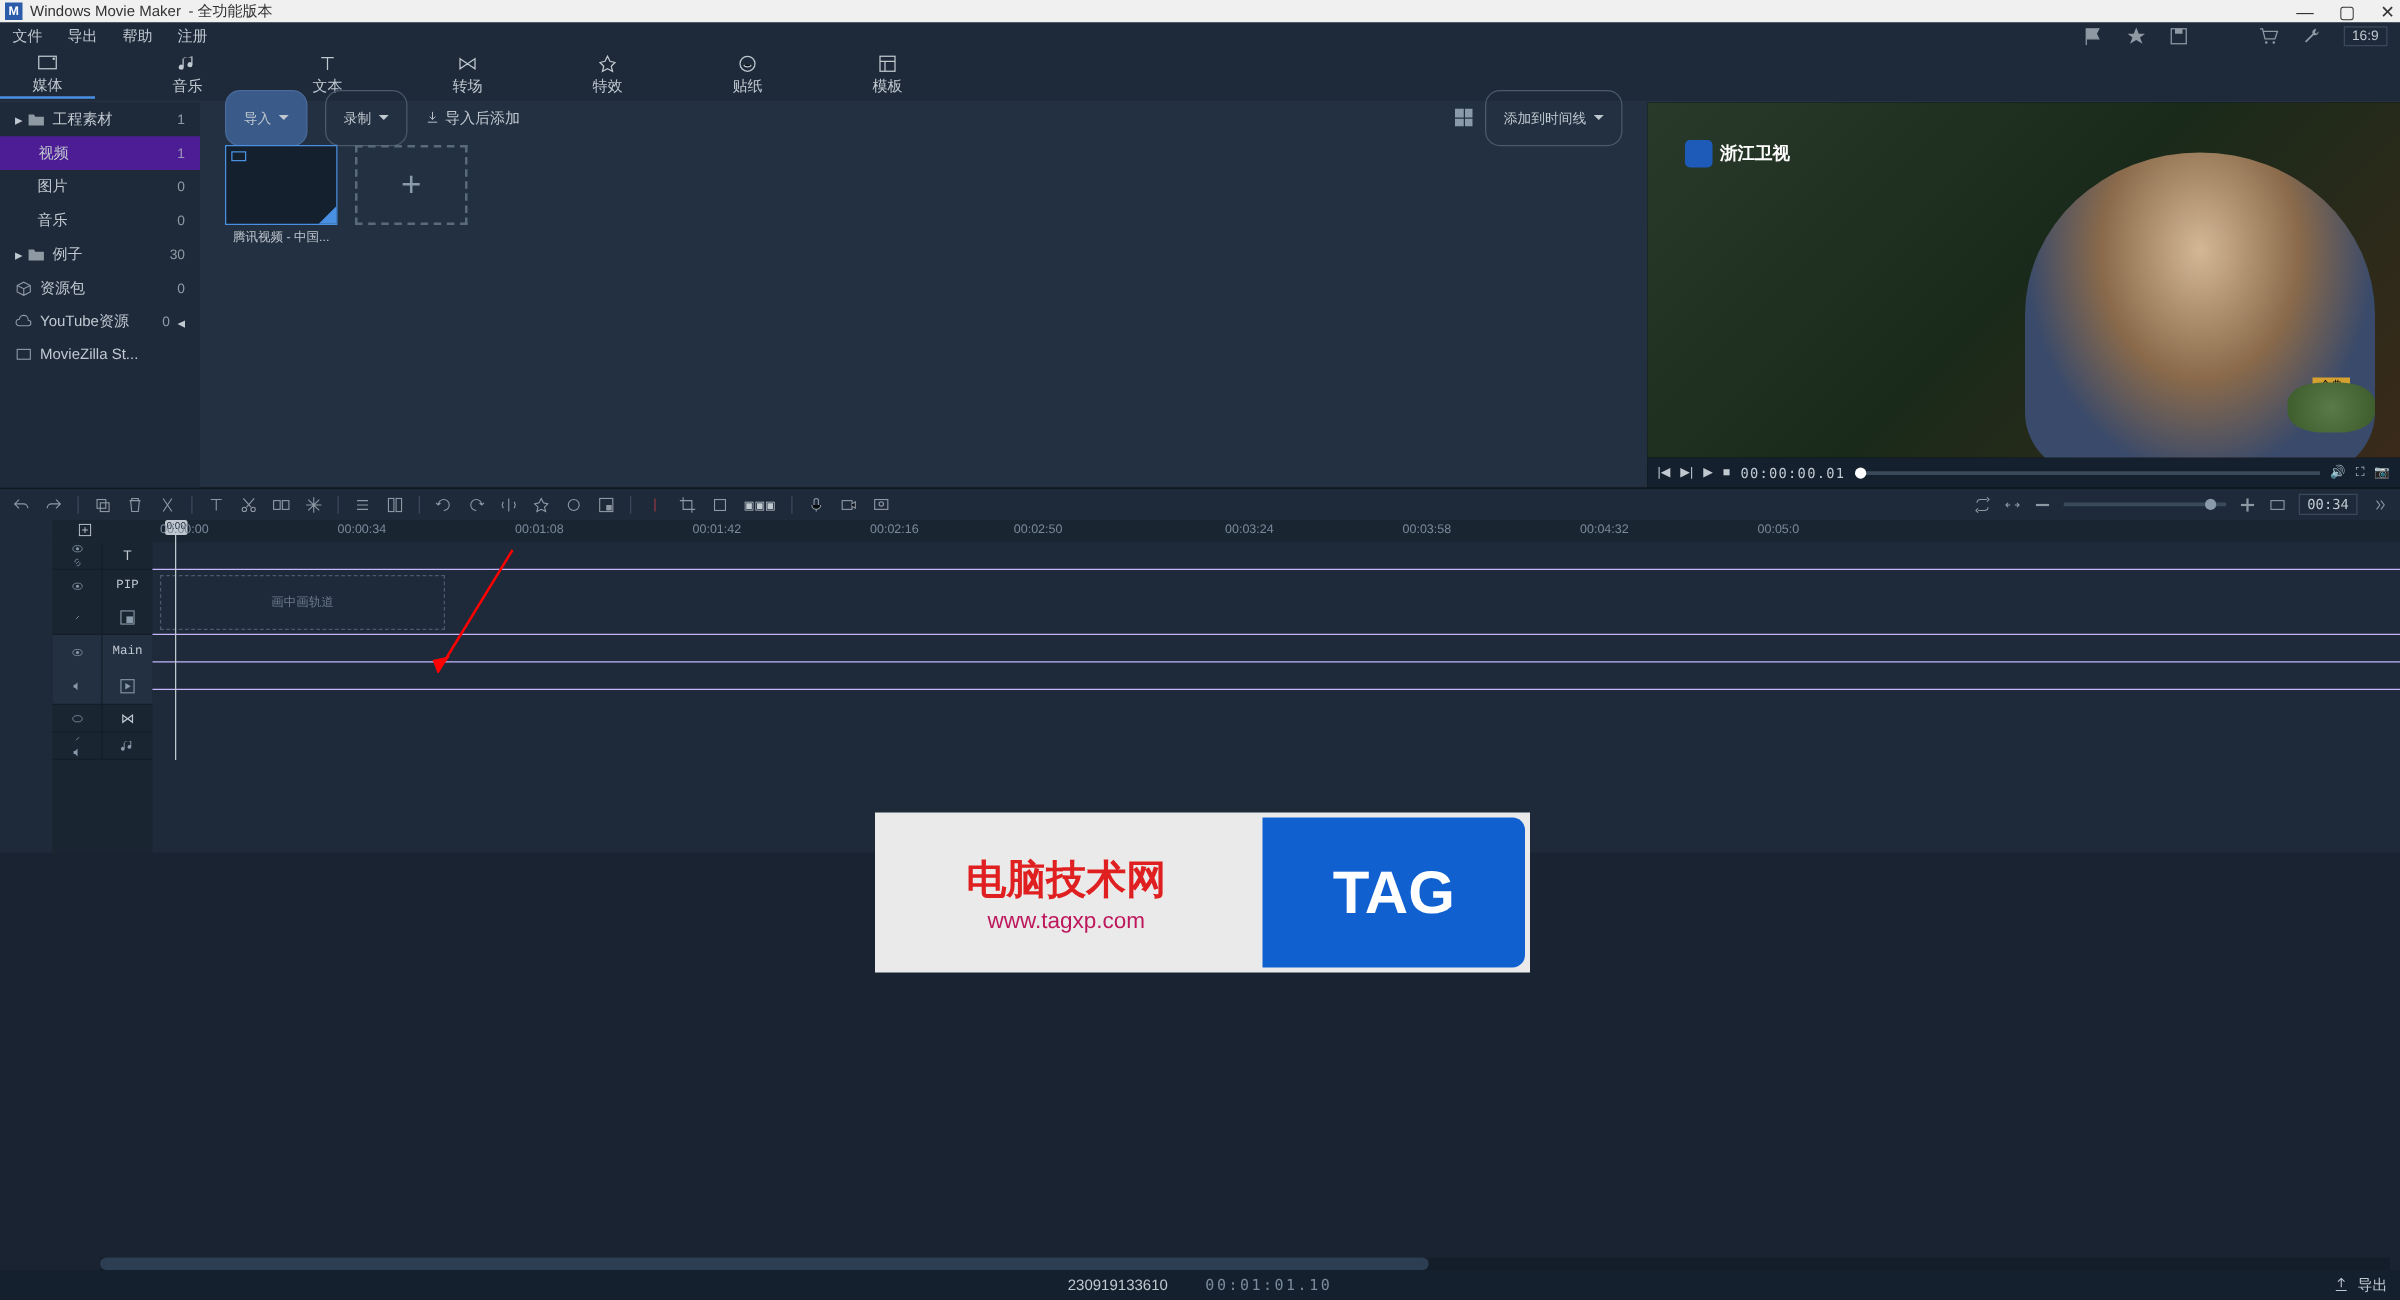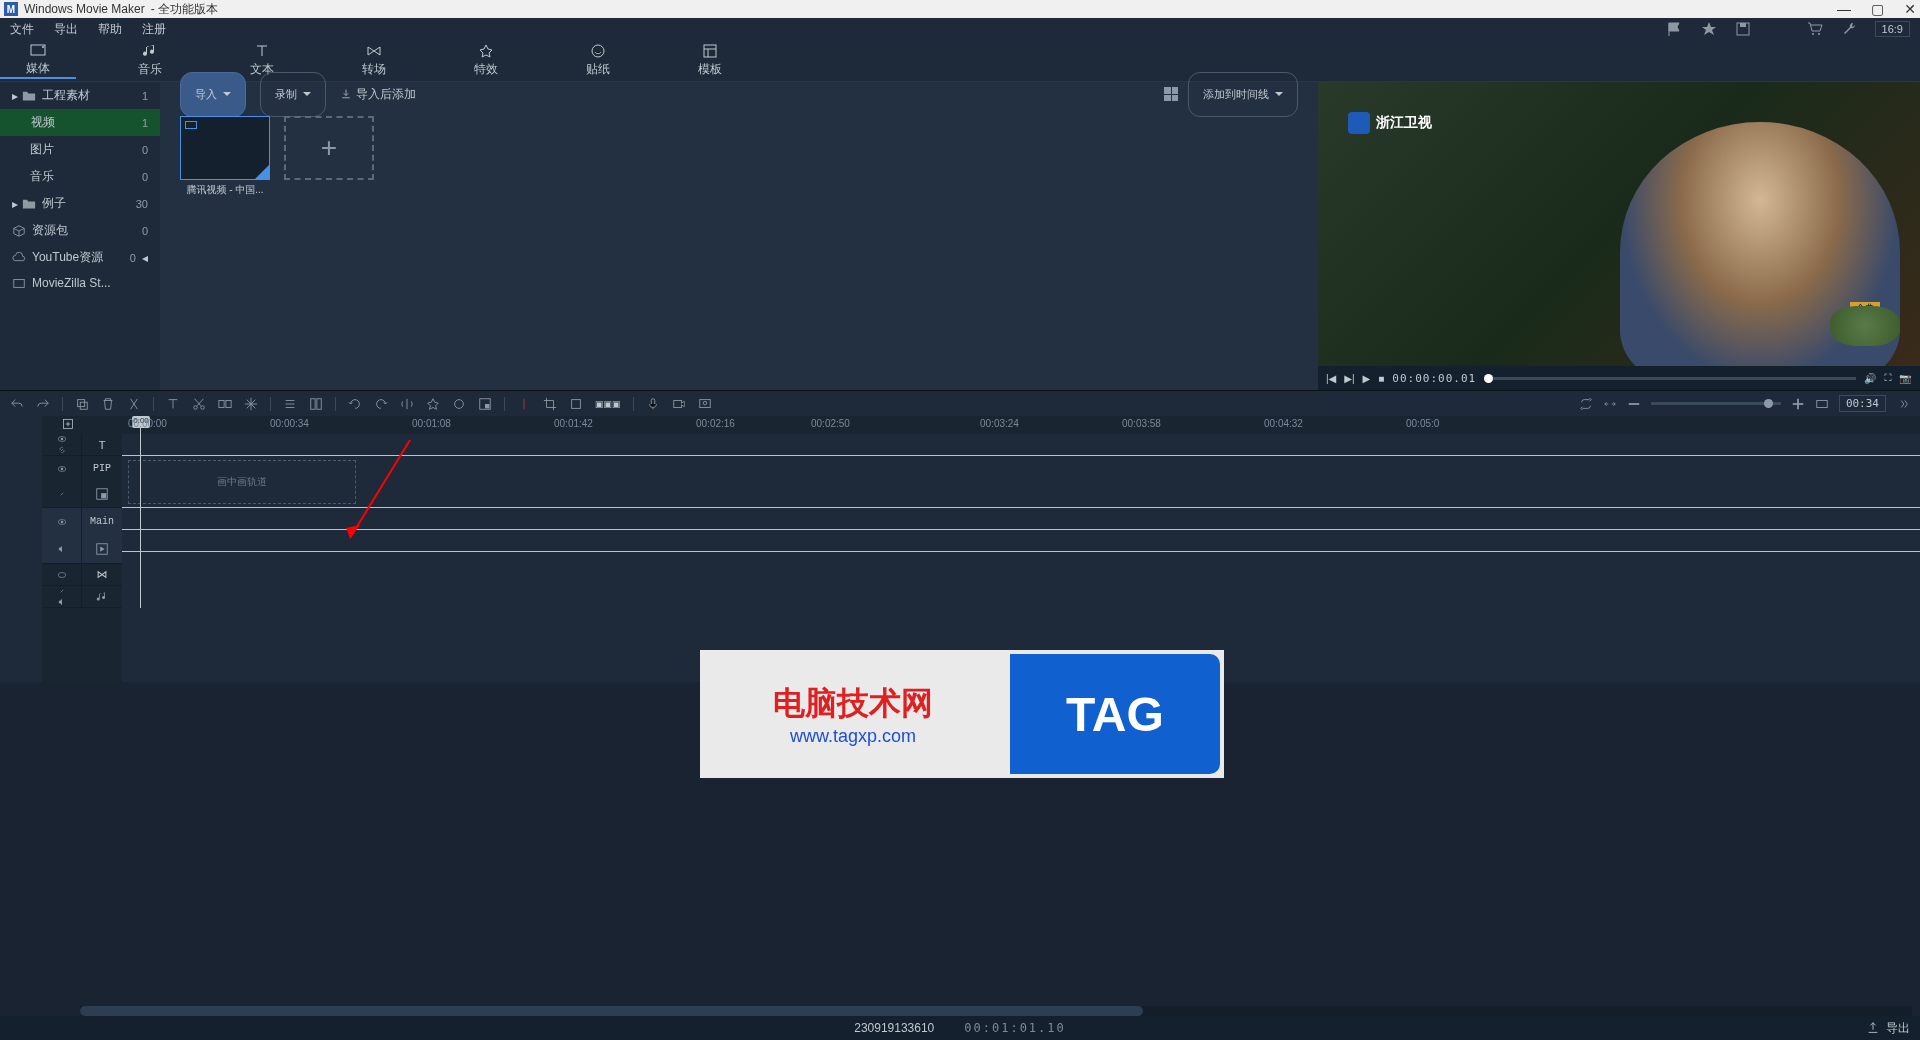--- a/index.html
+++ b/index.html
@@ -30,21 +30,21 @@
 .toolrow .linkbtn { border: none; display: flex; align-items: center; gap: 4px; cursor: pointer; }
 .toolrow .right { margin-left: auto; display: flex; gap: 10px; align-items: center; }
 .gridicon { width: 14px; height: 14px; display: grid; grid-template-columns: 1fr 1fr; gap: 1px; }
 .gridicon span { background: #8a9aaa; }
 
 
 .main { display: flex; height: 308px; background: #233041; }
 .sidebar { width: 160px; background: #1e2a3a; }
 .siderow { display: flex; align-items: center; padding: 5px 12px; cursor: pointer; position: relative; }
 .siderow.indent { padding-left: 30px; }
-.siderow.sel { background: #14532d; padding-left: 31px; }
+.siderow.sel { background: #4c1d95; padding-left: 31px; }
 .siderow .count { margin-left: auto; font-size: 11px; opacity: 0.7; }
 .siderow .ic { width: 14px; height: 14px; margin-right: 6px; opacity: 0.7; }
 
 .mediapanel { flex: 1; padding: 10px 20px; display: flex; gap: 14px; align-items: flex-start; }
 .thumb { width: 90px; height: 64px; background: #14202e; border: 1px solid #3a4a5a; position: relative; cursor: pointer; }
 .thumb.sel { border: 1px solid #4a90e2; }
 .thumb .mark { position: absolute; bottom: 0; right: 0; width: 0; height: 0; border-left: 14px solid transparent; border-bottom: 14px solid #4a90e2; }
 .thumb .ticon2 { position: absolute; top: 4px; left: 4px; width: 12px; height: 8px; border: 1px solid #4a90e2; }
 .thumb .label { position: absolute; bottom: -18px; left: 0; right: 0; font-size: 10px; text-align: center; white-space: nowrap; overflow: hidden; text-overflow: ellipsis; }
 .addthumb { width: 90px; height: 64px; border: 2px dashed #5a6a7a; display: flex; align-items: center; justify-content: center; font-size: 28px; color: #8a9aaa; cursor: pointer; }
@@ -105,21 +105,21 @@
 .clip .clipthumb { position: absolute; left: 2px; top: 16px; width: 40px; height: 20px; background: linear-gradient(45deg, #8a4a3a, #5a3a2a); }
 .clip .wave { position: absolute; bottom: 0; left: 0; right: 0; height: 14px; background: repeating-linear-gradient(90deg, #2a8a7a 0, #2a8a7a 1px, transparent 1px, transparent 2px); opacity: 0.7; }
 
 
 .arrow-anno { position: absolute; left: 340px; top: 430px; z-index: 100; pointer-events: none; }
 
 
 .wmoverlay { position: absolute; left: 700px; top: 650px; width: 524px; height: 128px; background: #eaeaea; display: flex; z-index: 50; }
 .wmoverlay .l { flex: 1; display: flex; flex-direction: column; align-items: center; justify-content: center; }
 .wmoverlay .l .t1 { color: #e02020; font-size: 32px; font-weight: bold; }
-.wmoverlay .l .t2 { color: #1d4ed8; font-size: 18px; }
+.wmoverlay .l .t2 { color: #be185d; font-size: 18px; }
 .wmoverlay .r { width: 210px; background: #1060d0; display: flex; align-items: center; justify-content: center; color: #fff; font-size: 48px; font-weight: bold; border-radius: 0 10px 10px 0; margin: 4px; }
 
 .bottom-wm { position: absolute; right: 10px; bottom: 5px; font-size: 12px; color: #3a7a9a; }
 
 
 .statusbar { position: absolute; bottom: 0; left: 0; right: 0; height: 24px; background: #14202e; display: flex; align-items: center; justify-content: center; gap: 30px; }
 .statusbar .tcode2 { font-family: monospace; letter-spacing: 2px; color: #7a8a9a; }
 .statusbar .export { position: absolute; right: 10px; display: flex; align-items: center; gap: 6px; cursor: pointer; }
 
 .hscroll { position: absolute; bottom: 24px; left: 80px; right: 8px; height: 10px; background: #141e2a; }

